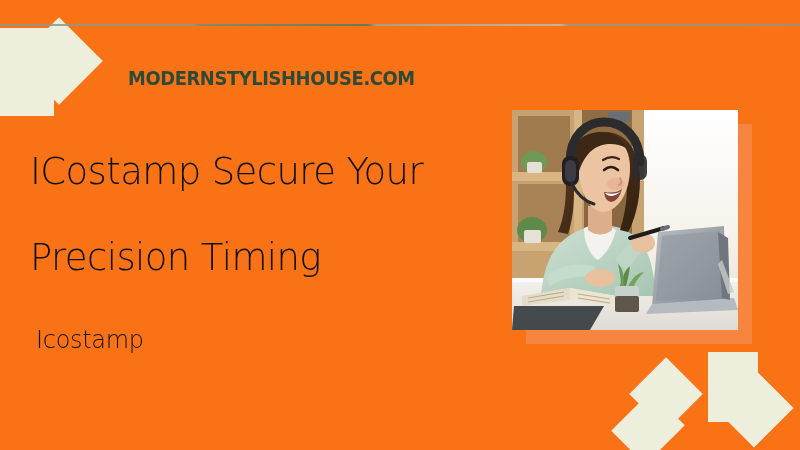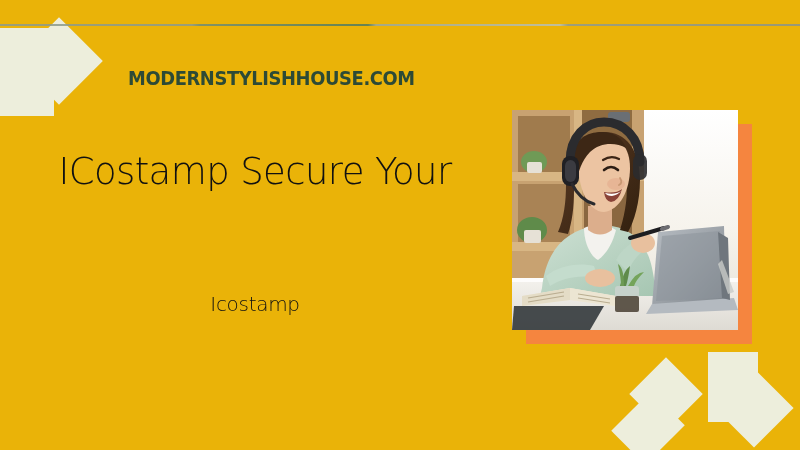--- a/index.html
+++ b/index.html
@@ -10,21 +10,21 @@
     width: 800px;
     height: 450px;
     overflow: hidden;
     font-family: "Liberation Sans", sans-serif;
   }
 
   .slide {
     position: relative;
     width: 800px;
     height: 450px;
-    background: #eab308;
+    background: #f97316;
     overflow: hidden;
   }
 
   
   .wm {
     position: absolute;
     background: #edeedc;
     pointer-events: none;
   }
   .wm-tl-stem {
@@ -97,37 +97,36 @@
     transform: scaleX(.94);
     transform-origin: left center;
   }
 
   
   .copy {
     position: absolute;
     left: 30px;
     top: 150px;
     width: 450px;
-    text-align: center;
   }
   .headline {
     margin: 0;
     font-family: "DejaVu Sans", sans-serif;
     font-weight: 300;
     font-size: 37px;
     line-height: 43px;
     letter-spacing: -0.6px;
     color: #111111;
   }
   .subtitle {
-    margin: 15px;
+    margin: 6px;
     padding-top: 41px;
     font-family: "DejaVu Sans", sans-serif;
     font-weight: 300;
-    font-size: 20px;
+    font-size: 24px;
     letter-spacing: -0.3px;
     color: #111111;
   }
 
   
   .photo-wrap {
     position: absolute;
     left: 512px;
     top: 110px;
     width: 226px;
@@ -165,20 +164,21 @@
   <div class="wm wm-br2-head"></div>
 
   <div class="top-rule"></div>
 
   <div class="brand">MODERNSTYLISHHOUSE.COM</div>
 
   <div class="copy">
     <h1 class="headline">
       <span>ICostamp Secure Your</span><br>
       <br>
+      <span>Precision Timing</span>
     </h1>
     <p class="subtitle">Icostamp</p>
   </div>
 
   <div class="photo-wrap">
     <div class="photo-accent"></div>
     <div class="photo">
       <svg width="226" height="220" viewBox="0 0 226 220" role="img">
         <defs>
           <linearGradient id="winG" x1="0" y1="0" x2="0" y2="1">

